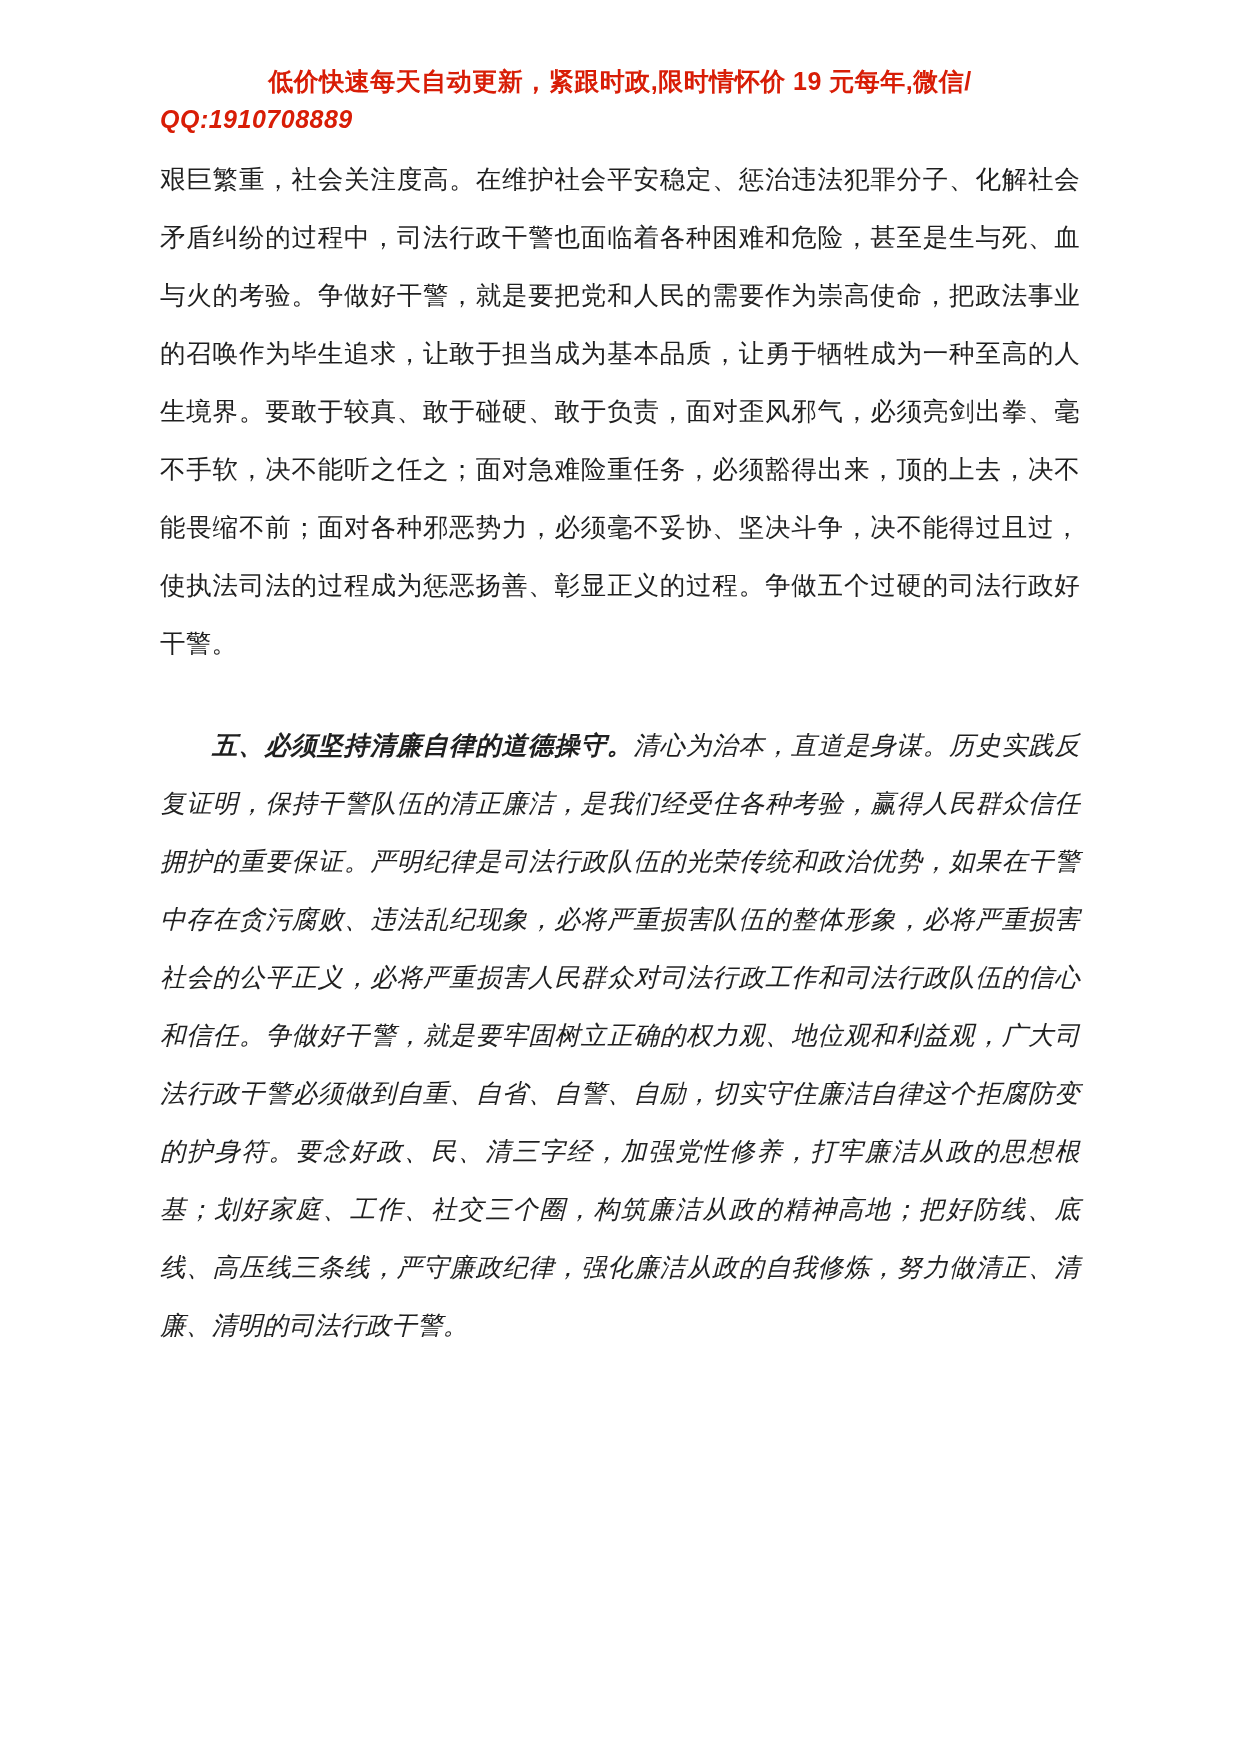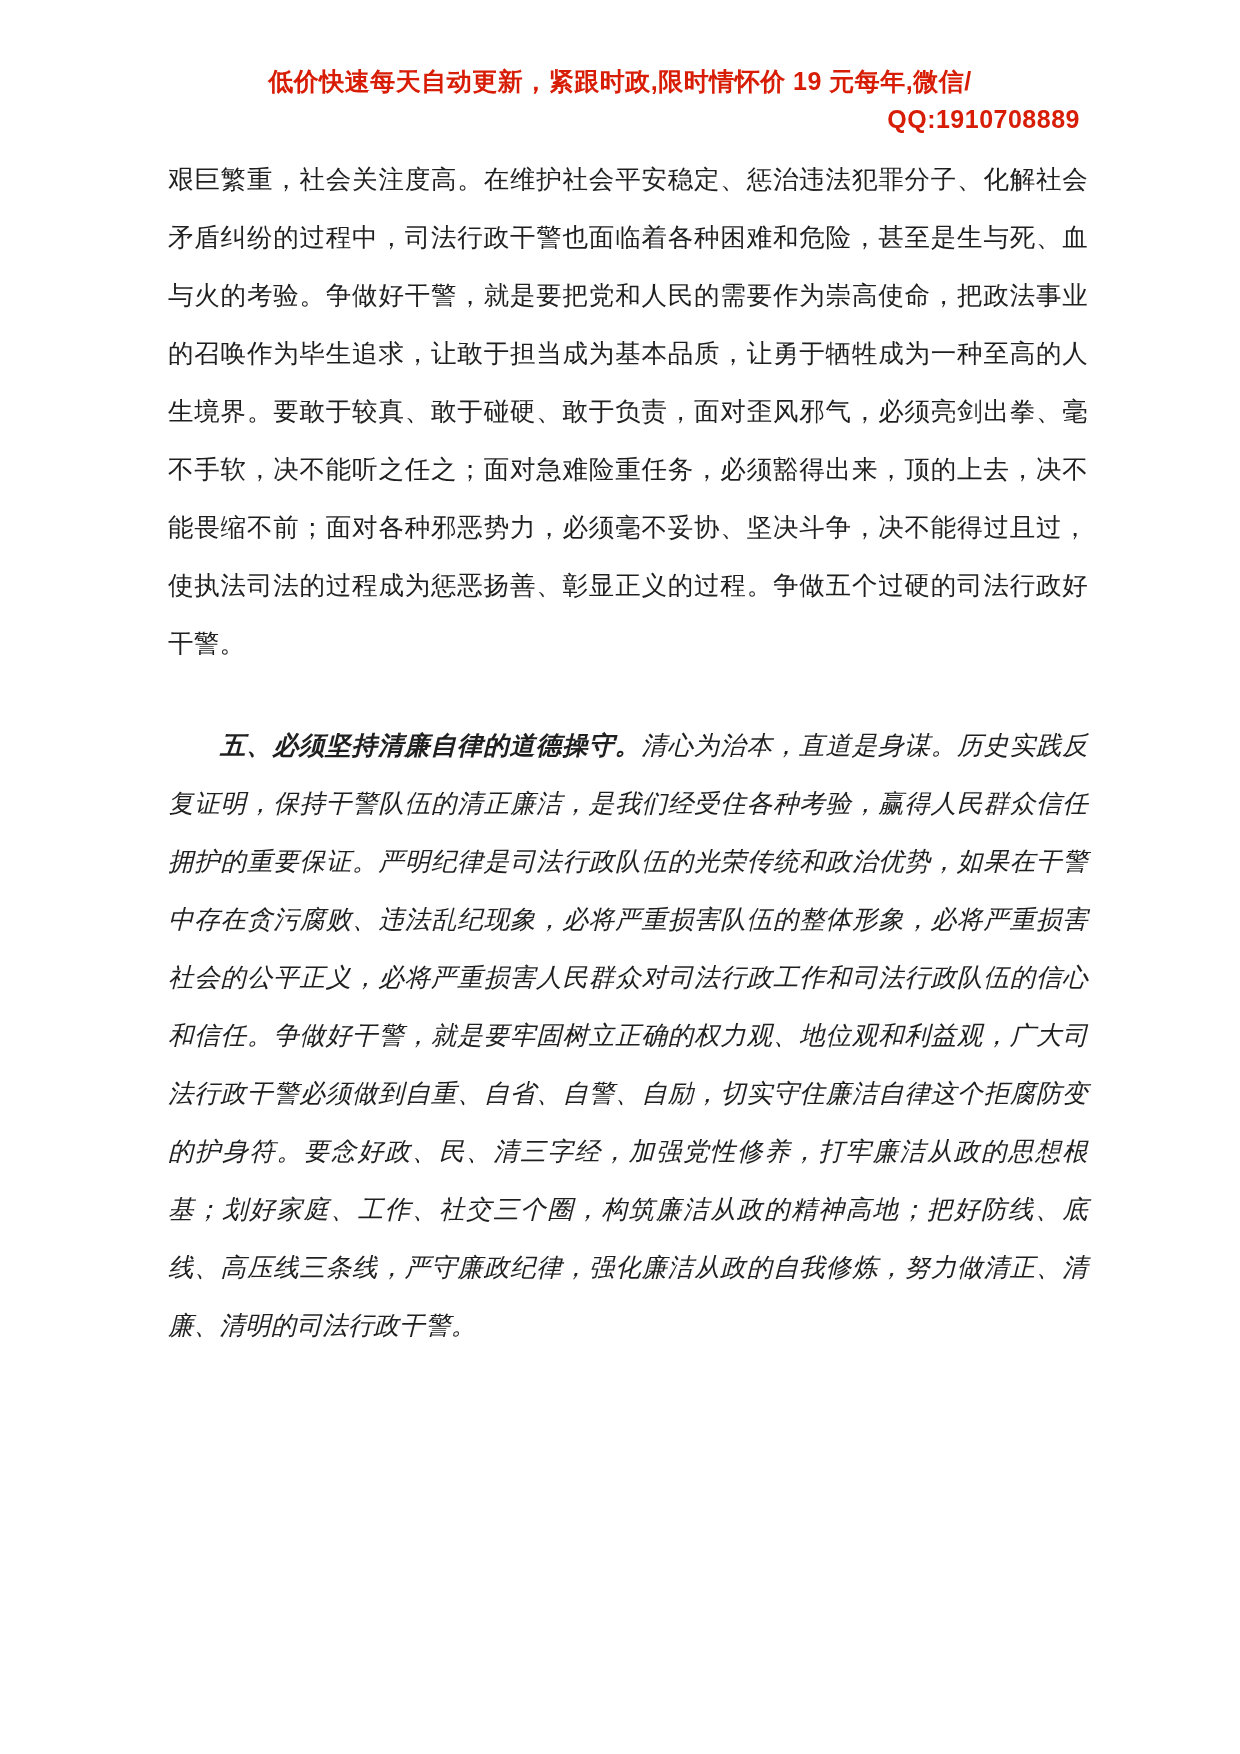--- a/index.html
+++ b/index.html
@@ -29,27 +29,28 @@
     width: 920px;
     text-align: center;
     color: #d81d06;
     font-weight: bold;
     font-size: 25px;
     line-height: 38px;
     letter-spacing: 0.5px;
   }
   .banner .line2 {
     display: block;
-    text-align: right;
+    text-align: left;
     padding-left: 0px;
+    font-style: italic;
   }
   .content {
     position: absolute;
     top: 150px;
-    left: 168px;
+    left: 160px;
     width: 920px;
   }
   p.para {
     margin: 0 0 0 0;
     font-size: 25.5px;
     line-height: 58px;
     text-align: justify;
     text-justify: inter-ideograph;
     letter-spacing: 0.2px;
     color: #1f1f1f;

